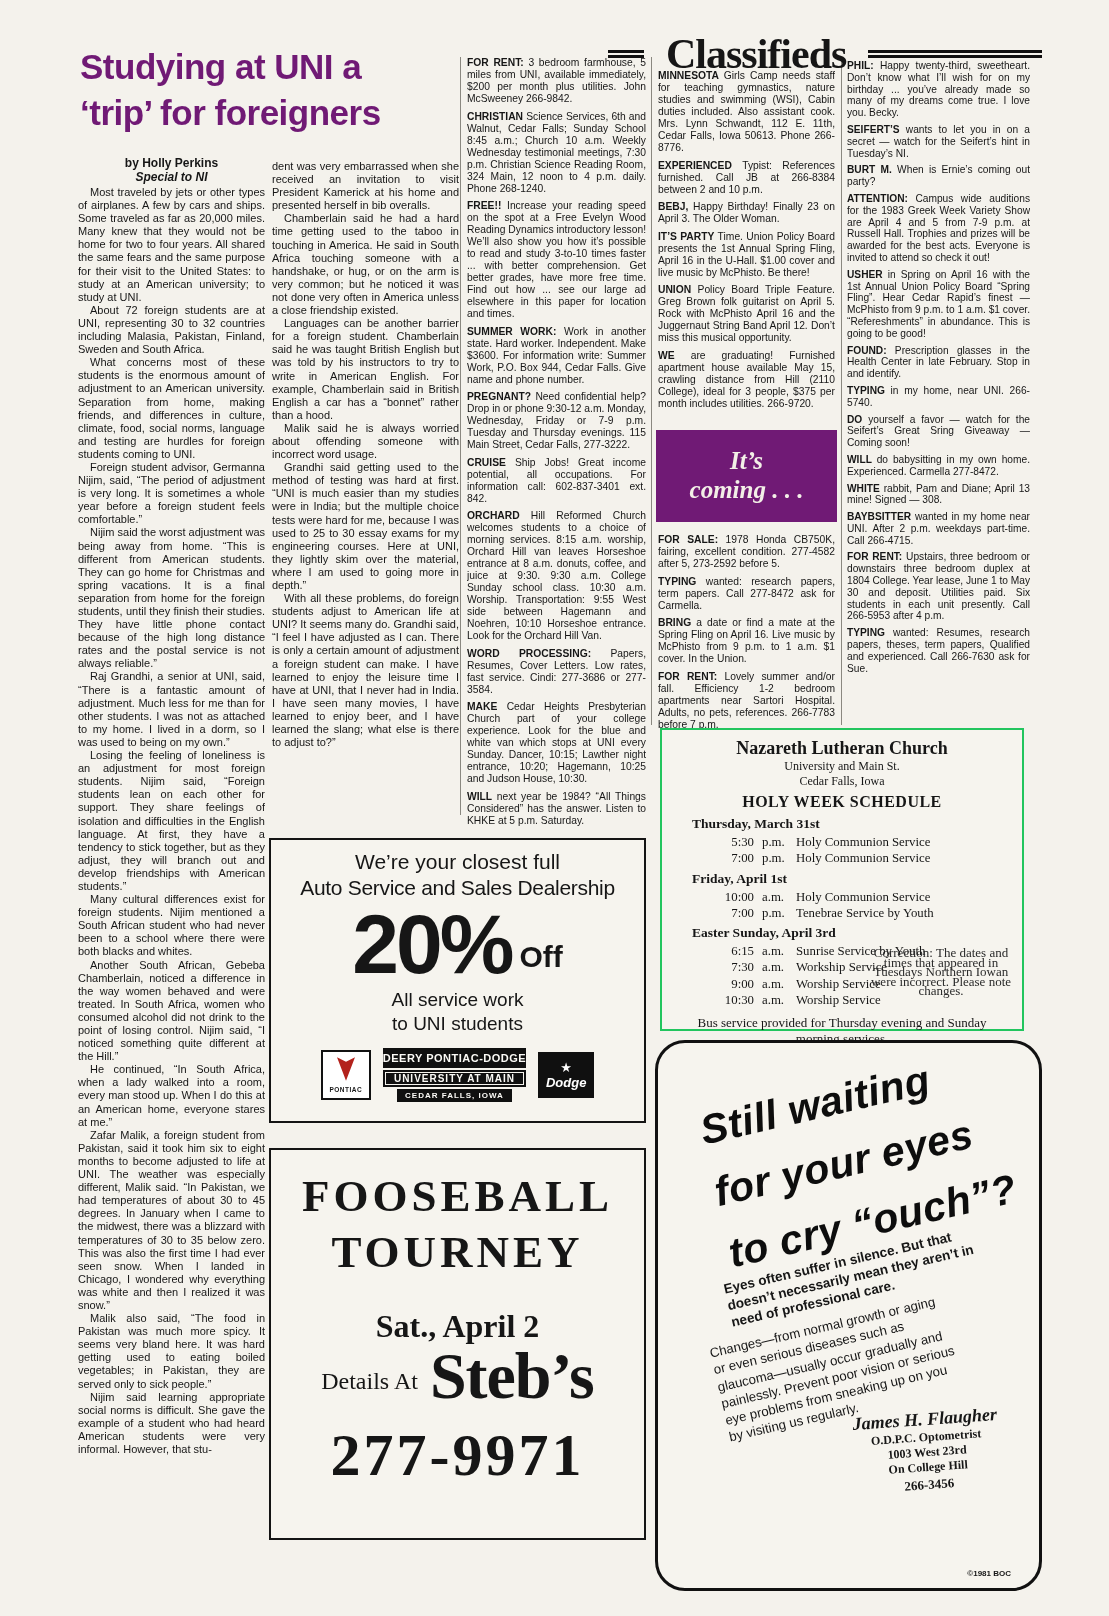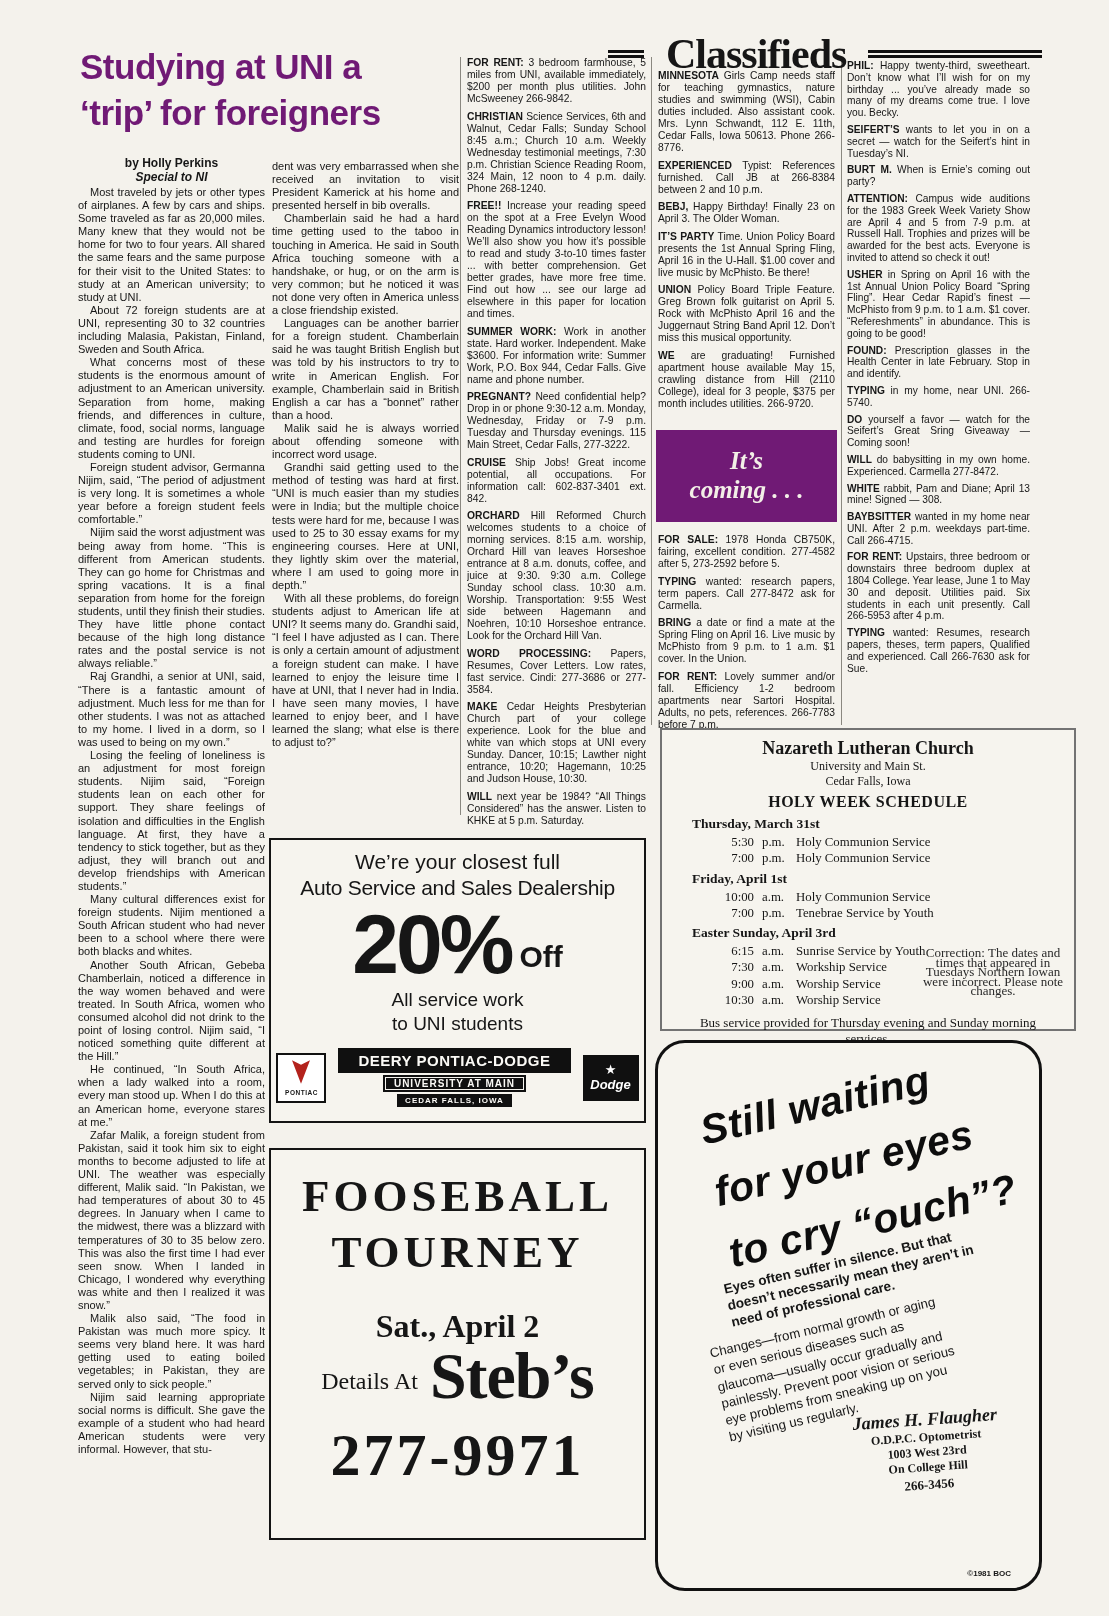--- a/index.html
+++ b/index.html
@@ -52,40 +52,40 @@
   .auto-l2{font-size:21px;margin-top:2px;letter-spacing:-.3px}
   .auto-big{display:flex;justify-content:center;align-items:flex-end;margin-top:0}
   .auto-big .pct{font-size:84px;font-weight:800;letter-spacing:-3px;line-height:88px}
   .auto-big .off{font-size:30px;font-weight:700;margin:0 0 14px 8px}
   .auto-s{font-size:19px;line-height:24px}
   .logo-row{display:flex;justify-content:center;align-items:center;gap:12px;margin-top:12px}
   .pontiac-box{width:50px;height:50px;border:2px solid #111;display:flex;flex-direction:column;align-items:center;justify-content:center;background:#fff}
   .pontiac-box .pname{font-size:6.5px;font-weight:700;letter-spacing:.5px;margin-top:1px}
   .deery-stack{display:flex;flex-direction:column;align-items:center;gap:2px}
   .bar{background:#101010;color:#fbfaf6;font-weight:700}
-  .bar1{font-size:15px;padding:4px 20px;letter-spacing:.5px}
+  .bar1{font-size:11px;padding:4px 0;letter-spacing:.5px}
   .bar2{font-size:10px;padding:2px 10px;letter-spacing:1px;border:1px solid #101010;outline:1px solid #f6f4ee;outline-offset:-3px}
   .bar3{font-size:8px;padding:2px 8px;letter-spacing:1px}
   .dodge-box{width:56px;height:46px;background:#101010;color:#fff;display:flex;flex-direction:column;align-items:center;justify-content:center}
   .dodge-box .star{font-size:13px;line-height:14px}
   .dodge-box .dname{font-size:13px;font-weight:700;font-style:italic}
 
   
   .foos{left:269px;top:1148px;width:377px;height:392px;border:2px solid #141414;background:#f6f4ee;
         font-family:"Liberation Serif",serif;text-align:center}
   .foos-l1{font-size:45px;font-weight:700;letter-spacing:4px;margin-top:20px}
   .foos-l2{font-size:45px;font-weight:700;letter-spacing:4px;margin-top:4px}
   .foos-l3{font-size:32px;font-weight:700;margin-top:30px}
   .foos-row{display:flex;justify-content:center;align-items:flex-end;gap:12px;}
   .foos-row .da{font-size:24px;margin-bottom:12px}
   .foos-row .stebs{font-size:66px;font-weight:700;line-height:62px;letter-spacing:-1px}
   .foos-phone{font-size:60px;font-weight:700;letter-spacing:3px;margin-top:14px}
 
   
-  .church{left:660px;top:728px;width:416px;height:303px;border:2px solid #737373;background:#f6f4ee;
+  .church{left:660px;top:728px;width:364px;height:303px;border:2px solid #22c55e;background:#f6f4ee;
           font-family:"Liberation Serif",serif}
   .ch-title{text-align:center;font-size:18px;font-weight:700;margin-top:8px}
   .ch-sub{text-align:center;font-size:12px;line-height:15px}
   .ch-head{text-align:center;font-size:16px;font-weight:700;letter-spacing:.5px;margin-top:4px}
   .ch-sched{margin:5px 0 0 30px;font-size:12.8px}
   .sched-day{font-weight:700;font-size:13.5px;margin:4px 0 2px 0}
   .sched-row{padding-left:20px;line-height:16.3px}
   .sr-t{display:inline-block;width:42px;text-align:right;margin-right:8px}
   .sr-m{display:inline-block;width:34px}
   .ch-bus{text-align:center;font-size:13px;line-height:16px;margin:7px 28px 0}

